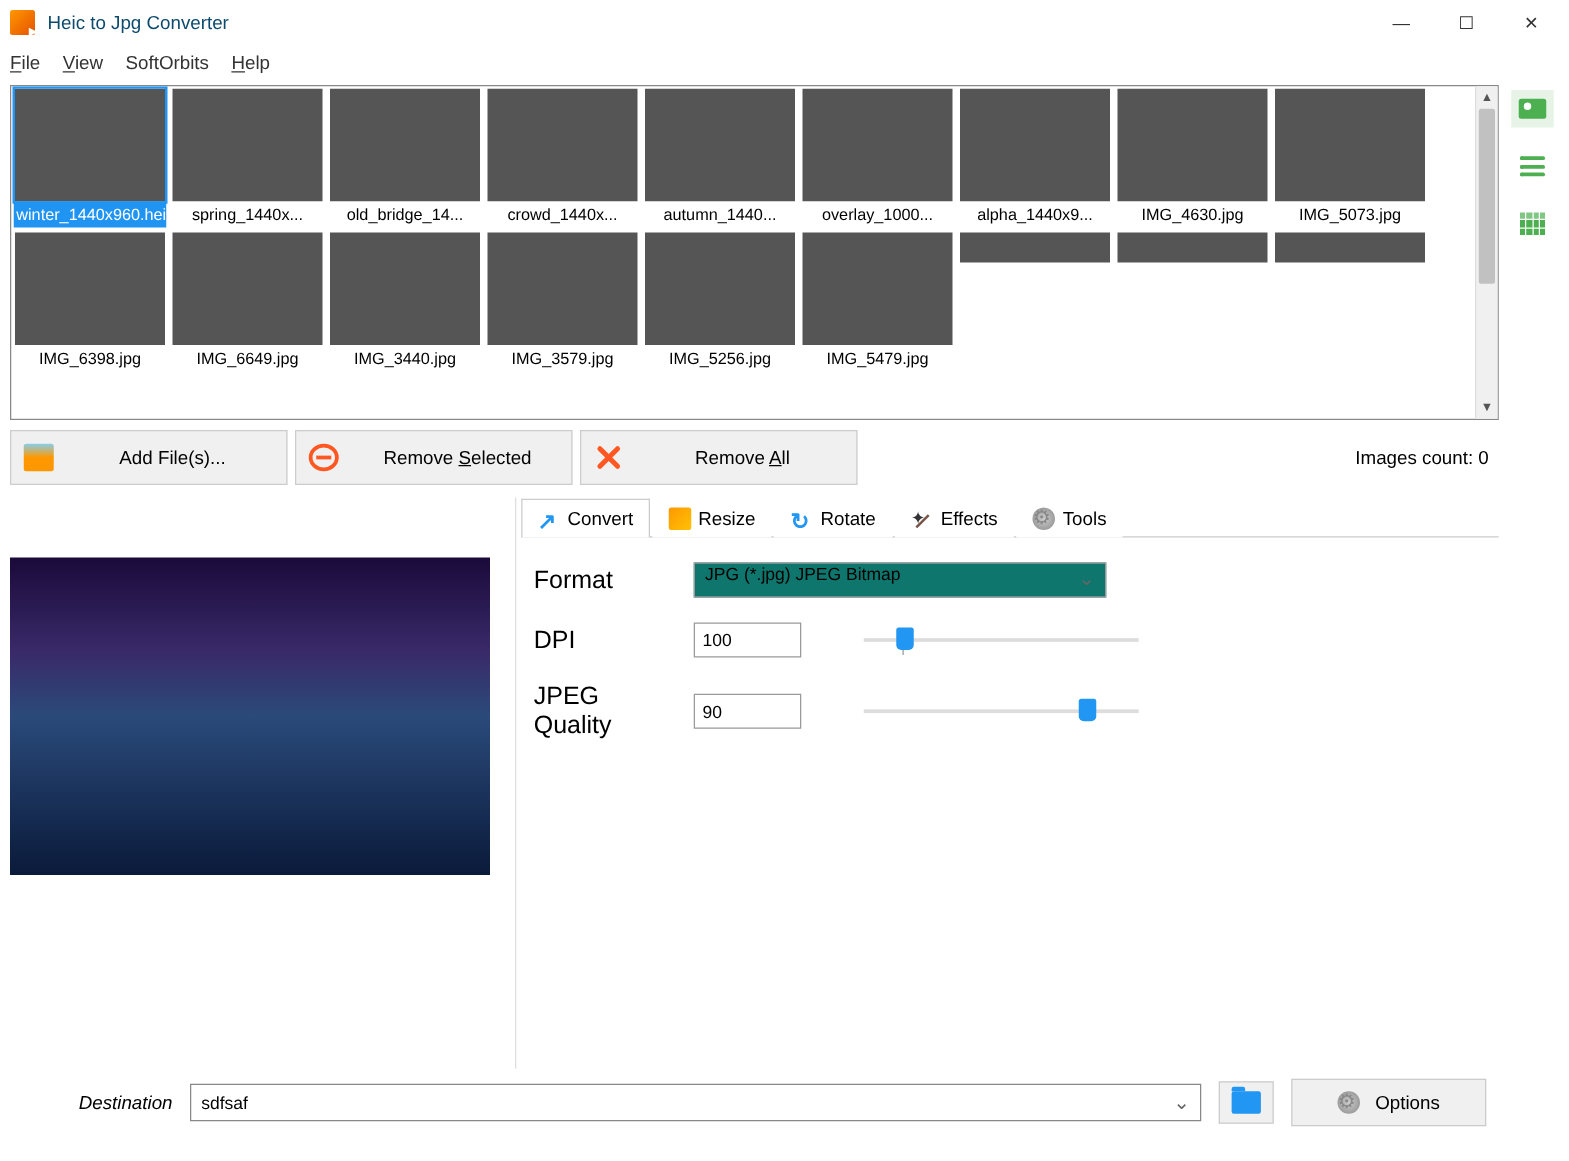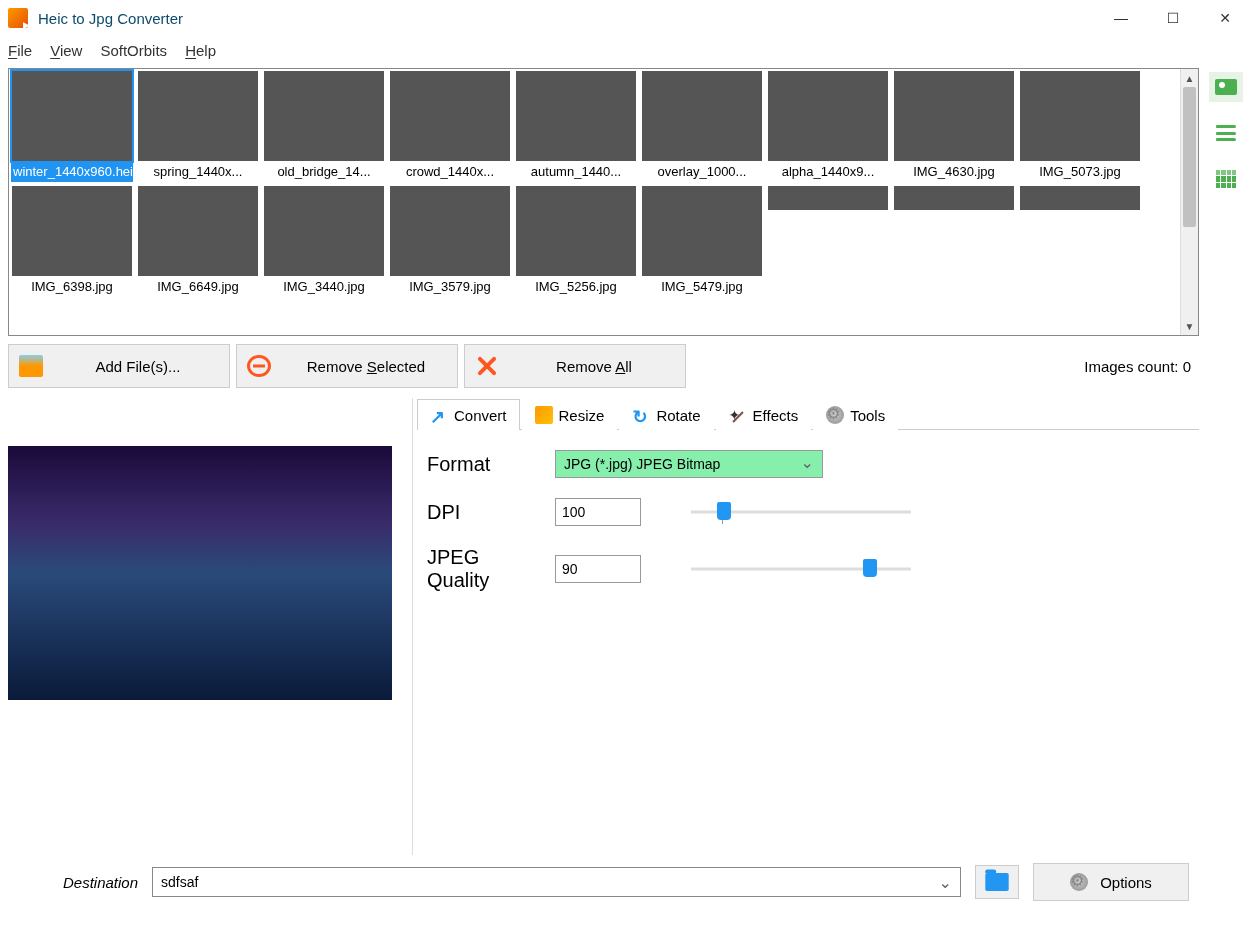--- a/index.html
+++ b/index.html
@@ -125,21 +125,21 @@
 .ti-rotate::before{content:"↻";color:#2196f3;font-size:18px;font-weight:bold;}
 .ti-effects{position:relative;}
 .ti-effects::before{content:"✦";color:#333;font-size:14px;}
 .ti-effects::after{content:"";position:absolute;width:14px;height:2px;background:#795548;transform:rotate(-45deg);top:10px;left:2px;}
 .ti-tools{width:18px;height:18px;border-radius:50%;background:radial-gradient(circle,#ccc,#888);position:relative;}
 .ti-tools::before{content:"⚙";position:absolute;top:-2px;left:0;color:#888;font-size:16px;}
 
 .tabcontent { padding:20px 10px; }
 .formrow { display:flex; align-items:center; margin-bottom:20px; gap:20px;}
 .formrow .lbl { width:108px; font-size:20px;}
-.select { width:268px; height:28px; border:1px solid #999; background:#86efac; display:flex; align-items:center; padding:0 8px; cursor:pointer; font-size:14px; position:relative;}
+.select { width:330px; height:28px; border:1px solid #999; background:#0f766e; display:flex; padding:0 8px; cursor:pointer; font-size:14px; position:relative;}
 .select::after{content:"⌄";position:absolute;right:8px;color:#666;font-size:16px;top:2px;}
 .numinput { width:86px; height:28px; border:1px solid #999; padding:0 6px; font-size:14px;}
 .slider { width:220px; height:24px; position:relative; margin-left:30px;}
 .slider .track{position:absolute;top:50%;left:0;right:0;height:3px;background:#ddd;transform:translateY(-50%);}
 .slider .thumb{position:absolute;top:2px;width:14px;height:18px;background:#2196f3;border-radius:2px 2px 4px 4px;}
 .slider .tick{position:absolute;bottom:0;width:1px;height:4px;background:#999;}
 
 .bottombar { padding:8px 10px; }
 .destrow { display:flex; align-items:center; gap:14px; margin-bottom:12px;}
 .destrow .lbl { width:120px; text-align:right; font-size:15px;font-style:italic;}

